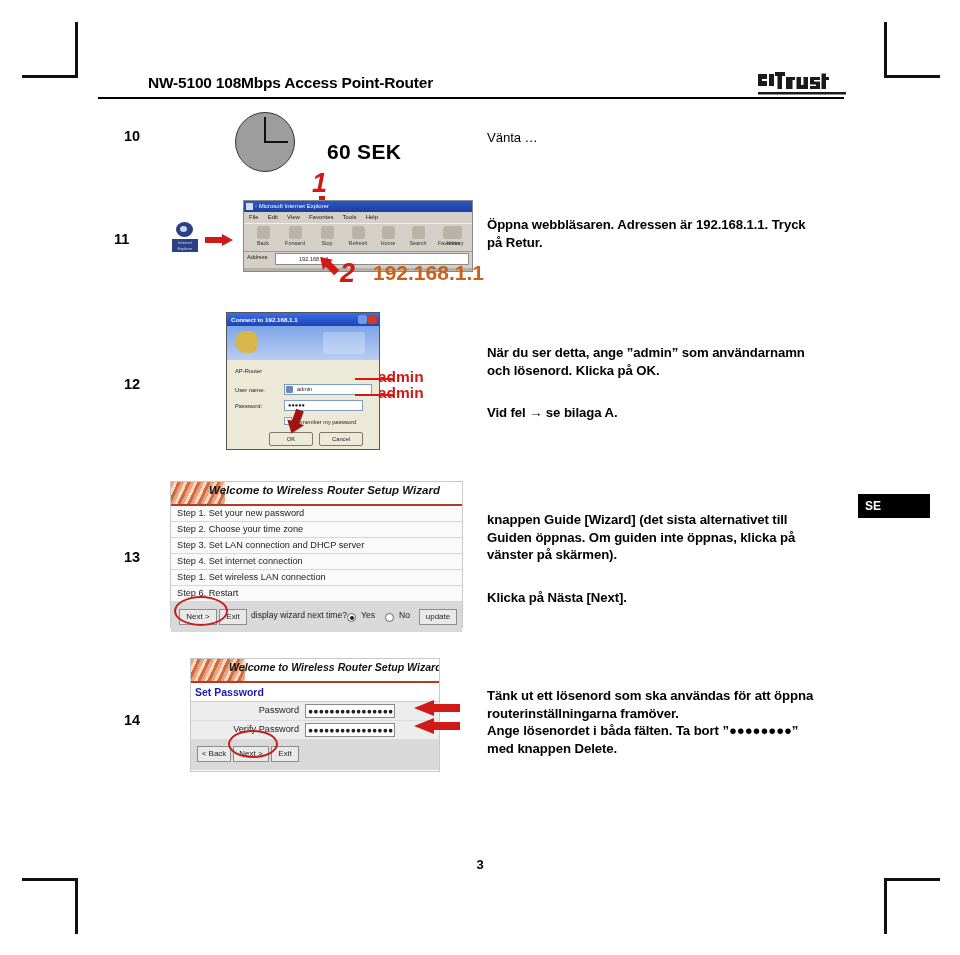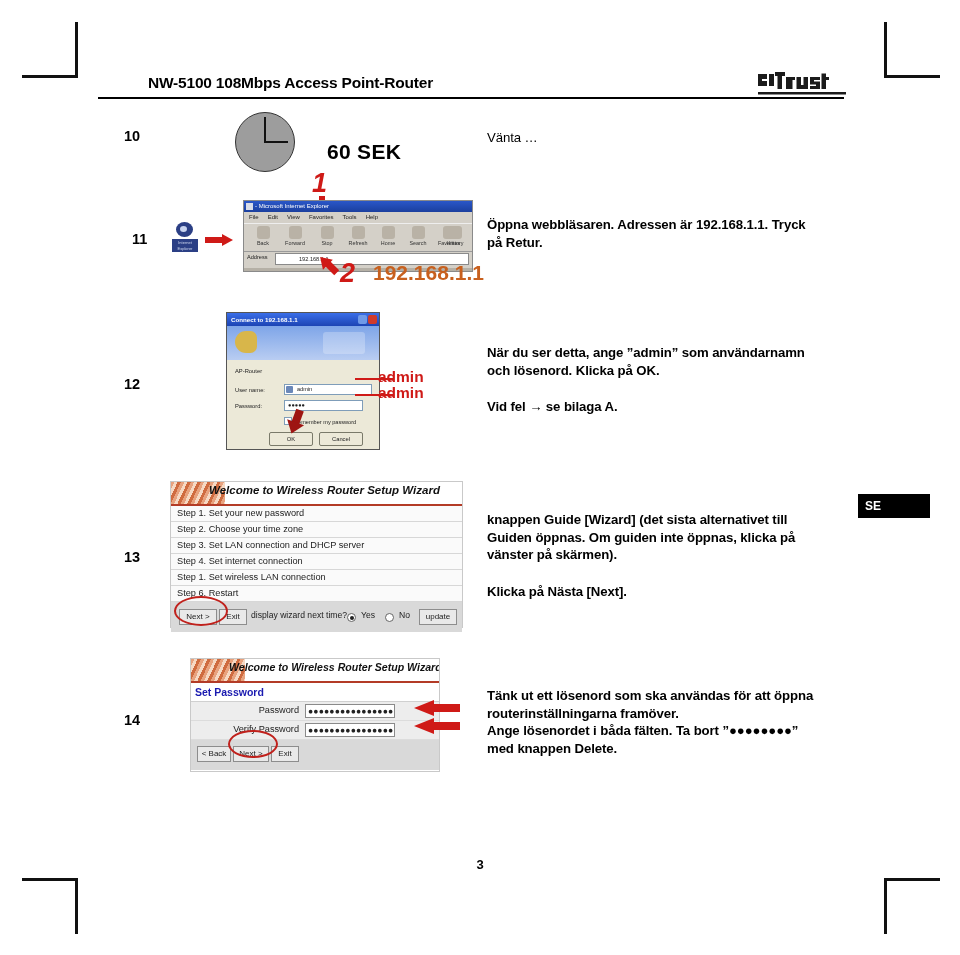--- a/index.html
+++ b/index.html
@@ -61,21 +61,21 @@
   .step-num {
     position: absolute;
     font-size: 14.5px; font-weight: 700;
   }
   .step-text {
     position: absolute;
     font-size: 13.2px; font-weight: 700; line-height: 17.5px;
     letter-spacing: -0.1px;
   }
   .step-text p { margin: 0; }
-  .step-text p.gap { margin-top: 19px; }
+  .step-text p.gap { margin-top: 25px; }
 
   
   .clock {
     position: absolute; left: 235px; top: 112px;
     width: 58px; height: 58px;
     border-radius: 50%;
     background: #9d9d9d;
     border: 1.5px solid #333;
   }
   .clock .hand-v {
@@ -419,21 +419,21 @@
 <div class="step-num" style="left:124px; top:128px;">10</div>
 <div class="clock">
   <div class="hand-v"></div>
     <div class="hand-h"></div>
 </div>
 <div class="sek">60 SEK</div>
 <div class="step-text" style="left:487px; top:129px; width:420px; font-weight:400;">
   <p>Vänta …</p>
 </div>
 
-<div class="step-num" style="left:132px; top:231px;">11</div>
+<div class="step-num" style="left:114px; top:231px;">11</div>
 
 <div class="ie-icon">
   <div class="ball"></div>
   <div class="cap">
       <span>Internet Explorer</span>
     </div>
 </div>
 <div class="red-arrow-r" style="left:205px; top:234px;">
   <div class="stem"></div>
     <div class="head"></div>

